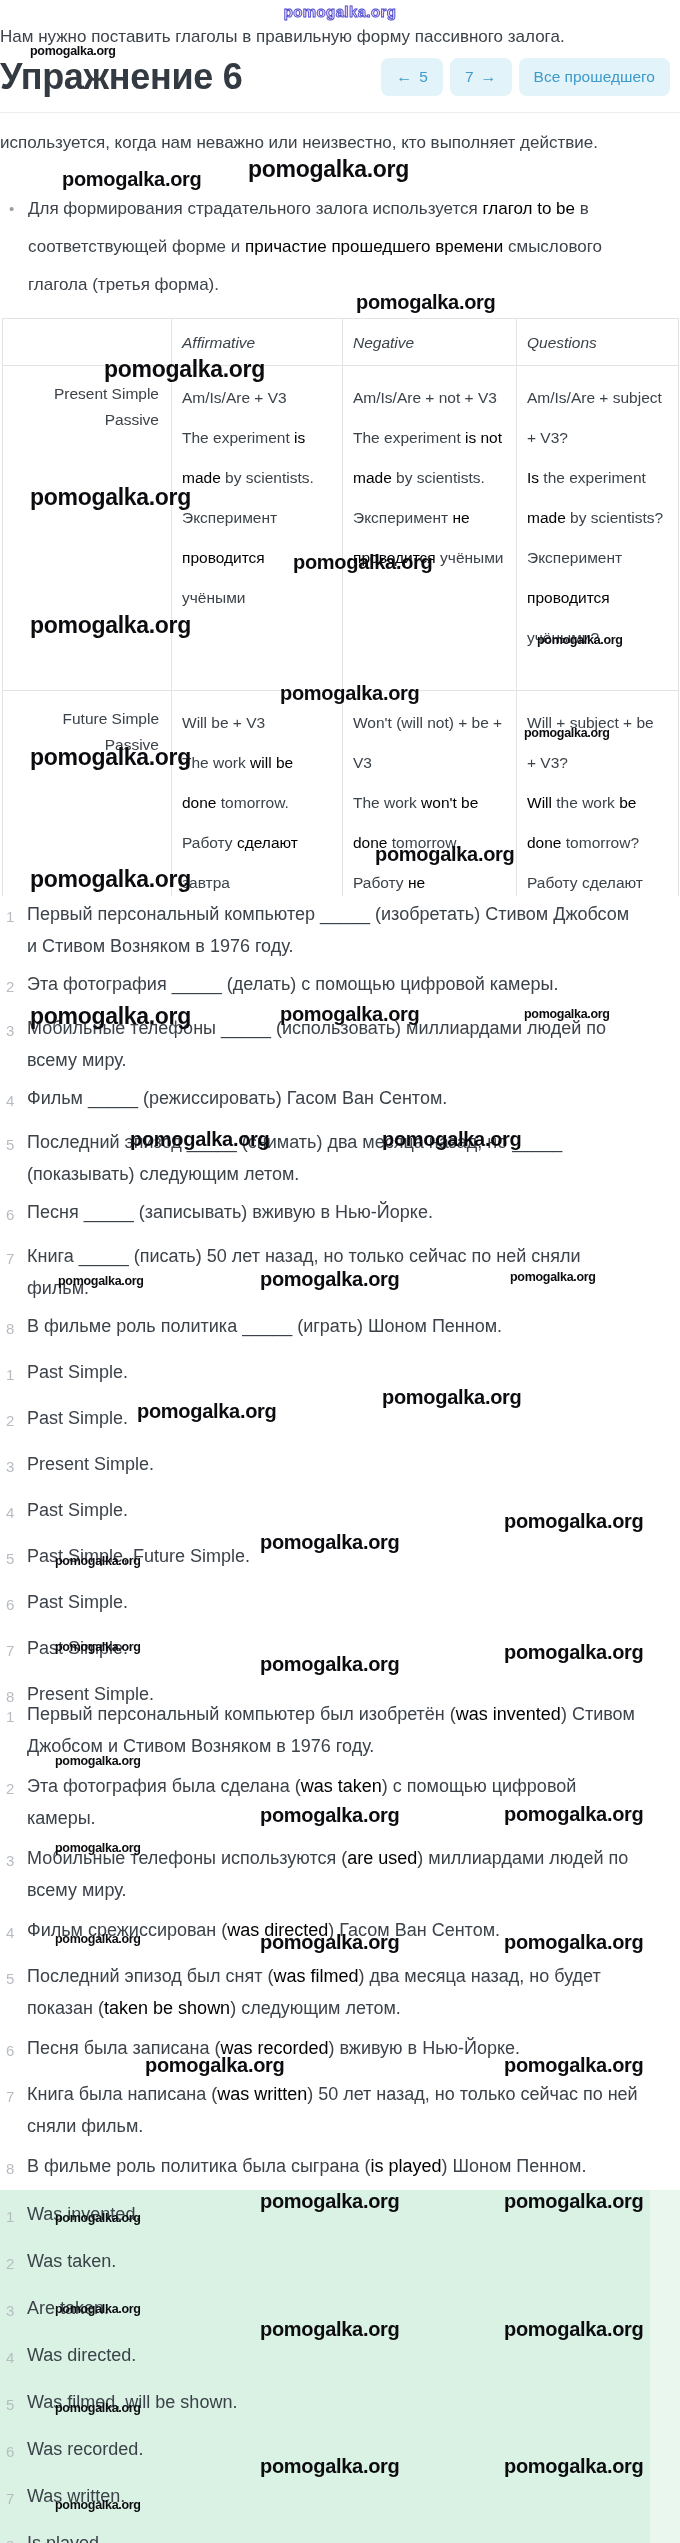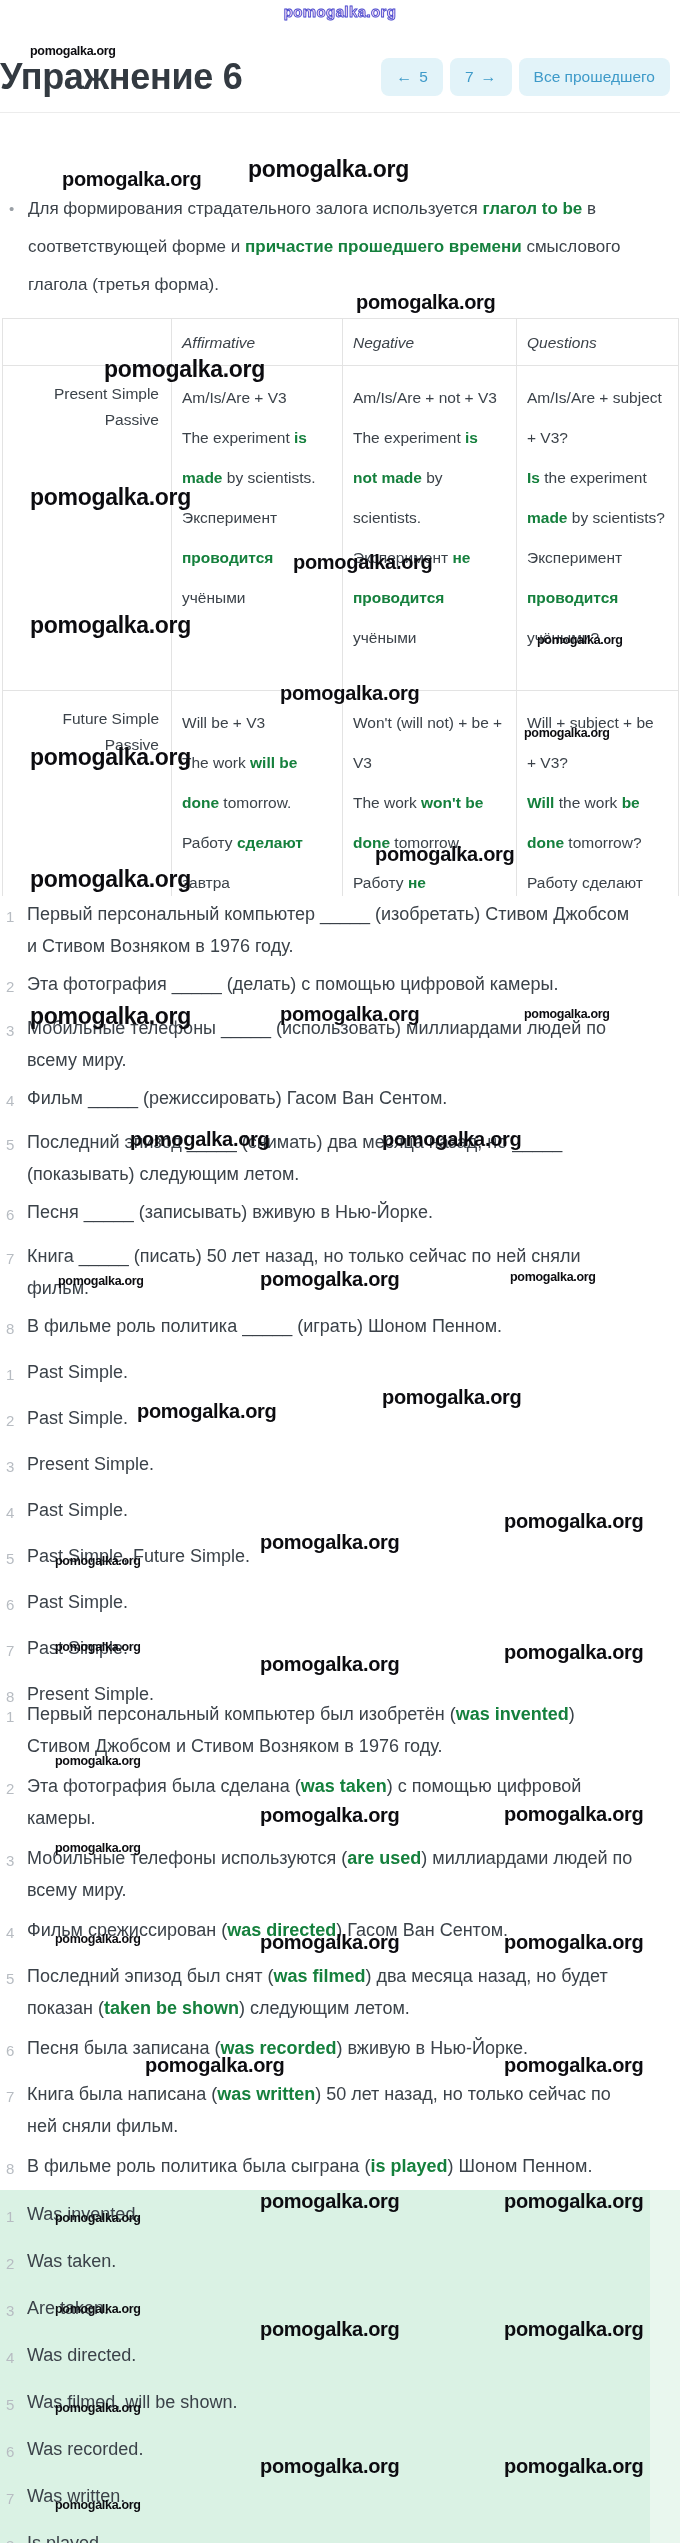--- a/index.html
+++ b/index.html
@@ -20,21 +20,21 @@
     background:#e2f3f9;color:#3e9ac9;font-family:"Liberation Sans",sans-serif;
     font-size:15.5px;padding:10px 15px;border-radius:8px;}
   .nav-arrow{font-size:16px;line-height:1;}
   #divider{position:absolute;top:112px;left:0;width:680px;height:1px;background:#ececec;}
   #para1{position:absolute;top:133px;left:0;font-size:17px;}
   
   #bullet{position:absolute;top:190px;left:0;width:662px;padding-left:28px;box-sizing:border-box;
     font-size:17px;line-height:38px;}
   #bullet .dot{position:absolute;left:9px;top:0;color:#9aa0a6;font-size:15px;}
   #bullet p{margin:0;}
-  b{font-weight:700;color:#15803d;}
+  b{font-weight:400;color:#000000;}
   
   #tablewrap{position:absolute;top:318px;left:2px;width:677px;height:578px;overflow:hidden;}
   table{border-collapse:collapse;table-layout:fixed;width:676px;}
   col.c0{width:169px}col.c1{width:171px}col.c2{width:174px}col.c3{width:162px}
   th,td{border:1px solid #e3e3e3;vertical-align:top;text-align:left;
     font-size:15.5px;font-weight:400;color:#3b4249;}
   th{padding:13px 10px 11px 10px;line-height:22px;font-style:italic;height:22px;}
   td{padding:12px 12px 0 10px;line-height:40px;}
   td.rowlab{line-height:26px;padding-top:15px;text-align:right;}
   td p{margin:0;}
@@ -59,38 +59,40 @@
   .wm-md{font-size:20px;}
   .wm-lg{font-size:23px;}
 </style>
 </head>
 <body>
 
 <div id="page">
 
   <div id="logo">pomogalka.org</div>
 
+  <div id="intro">Нам нужно поставить глаголы в правильную форму пассивного залога.</div>
 
   <div id="title-row">
     <h1 id="page-title">Упражнение 6</h1>
     <div class="navs">
       <button class="nav-btn">
         <span class="nav-arrow">←</span>
         <span>5</span>
       </button>
       <button class="nav-btn">
         <span>7</span>
         <span class="nav-arrow">→</span>
       </button>
       <button class="nav-btn">Все прошедшего</button>
     </div>
   </div>
 
   <div id="divider"></div>
 
+  <div id="para1">используется, когда нам неважно или неизвестно, кто выполняет действие.</div>
 
   <div id="bullet">
     <span class="dot">•</span>
     <p>Для формирования страдательного залога используется <b>глагол to be</b> в соответствующей форме и <b>причастие прошедшего времени</b> смыслового глагола (третья форма).</p>
   </div>
 
   <div id="tablewrap">
     <table>
       <colgroup>
           <col class="c0">

